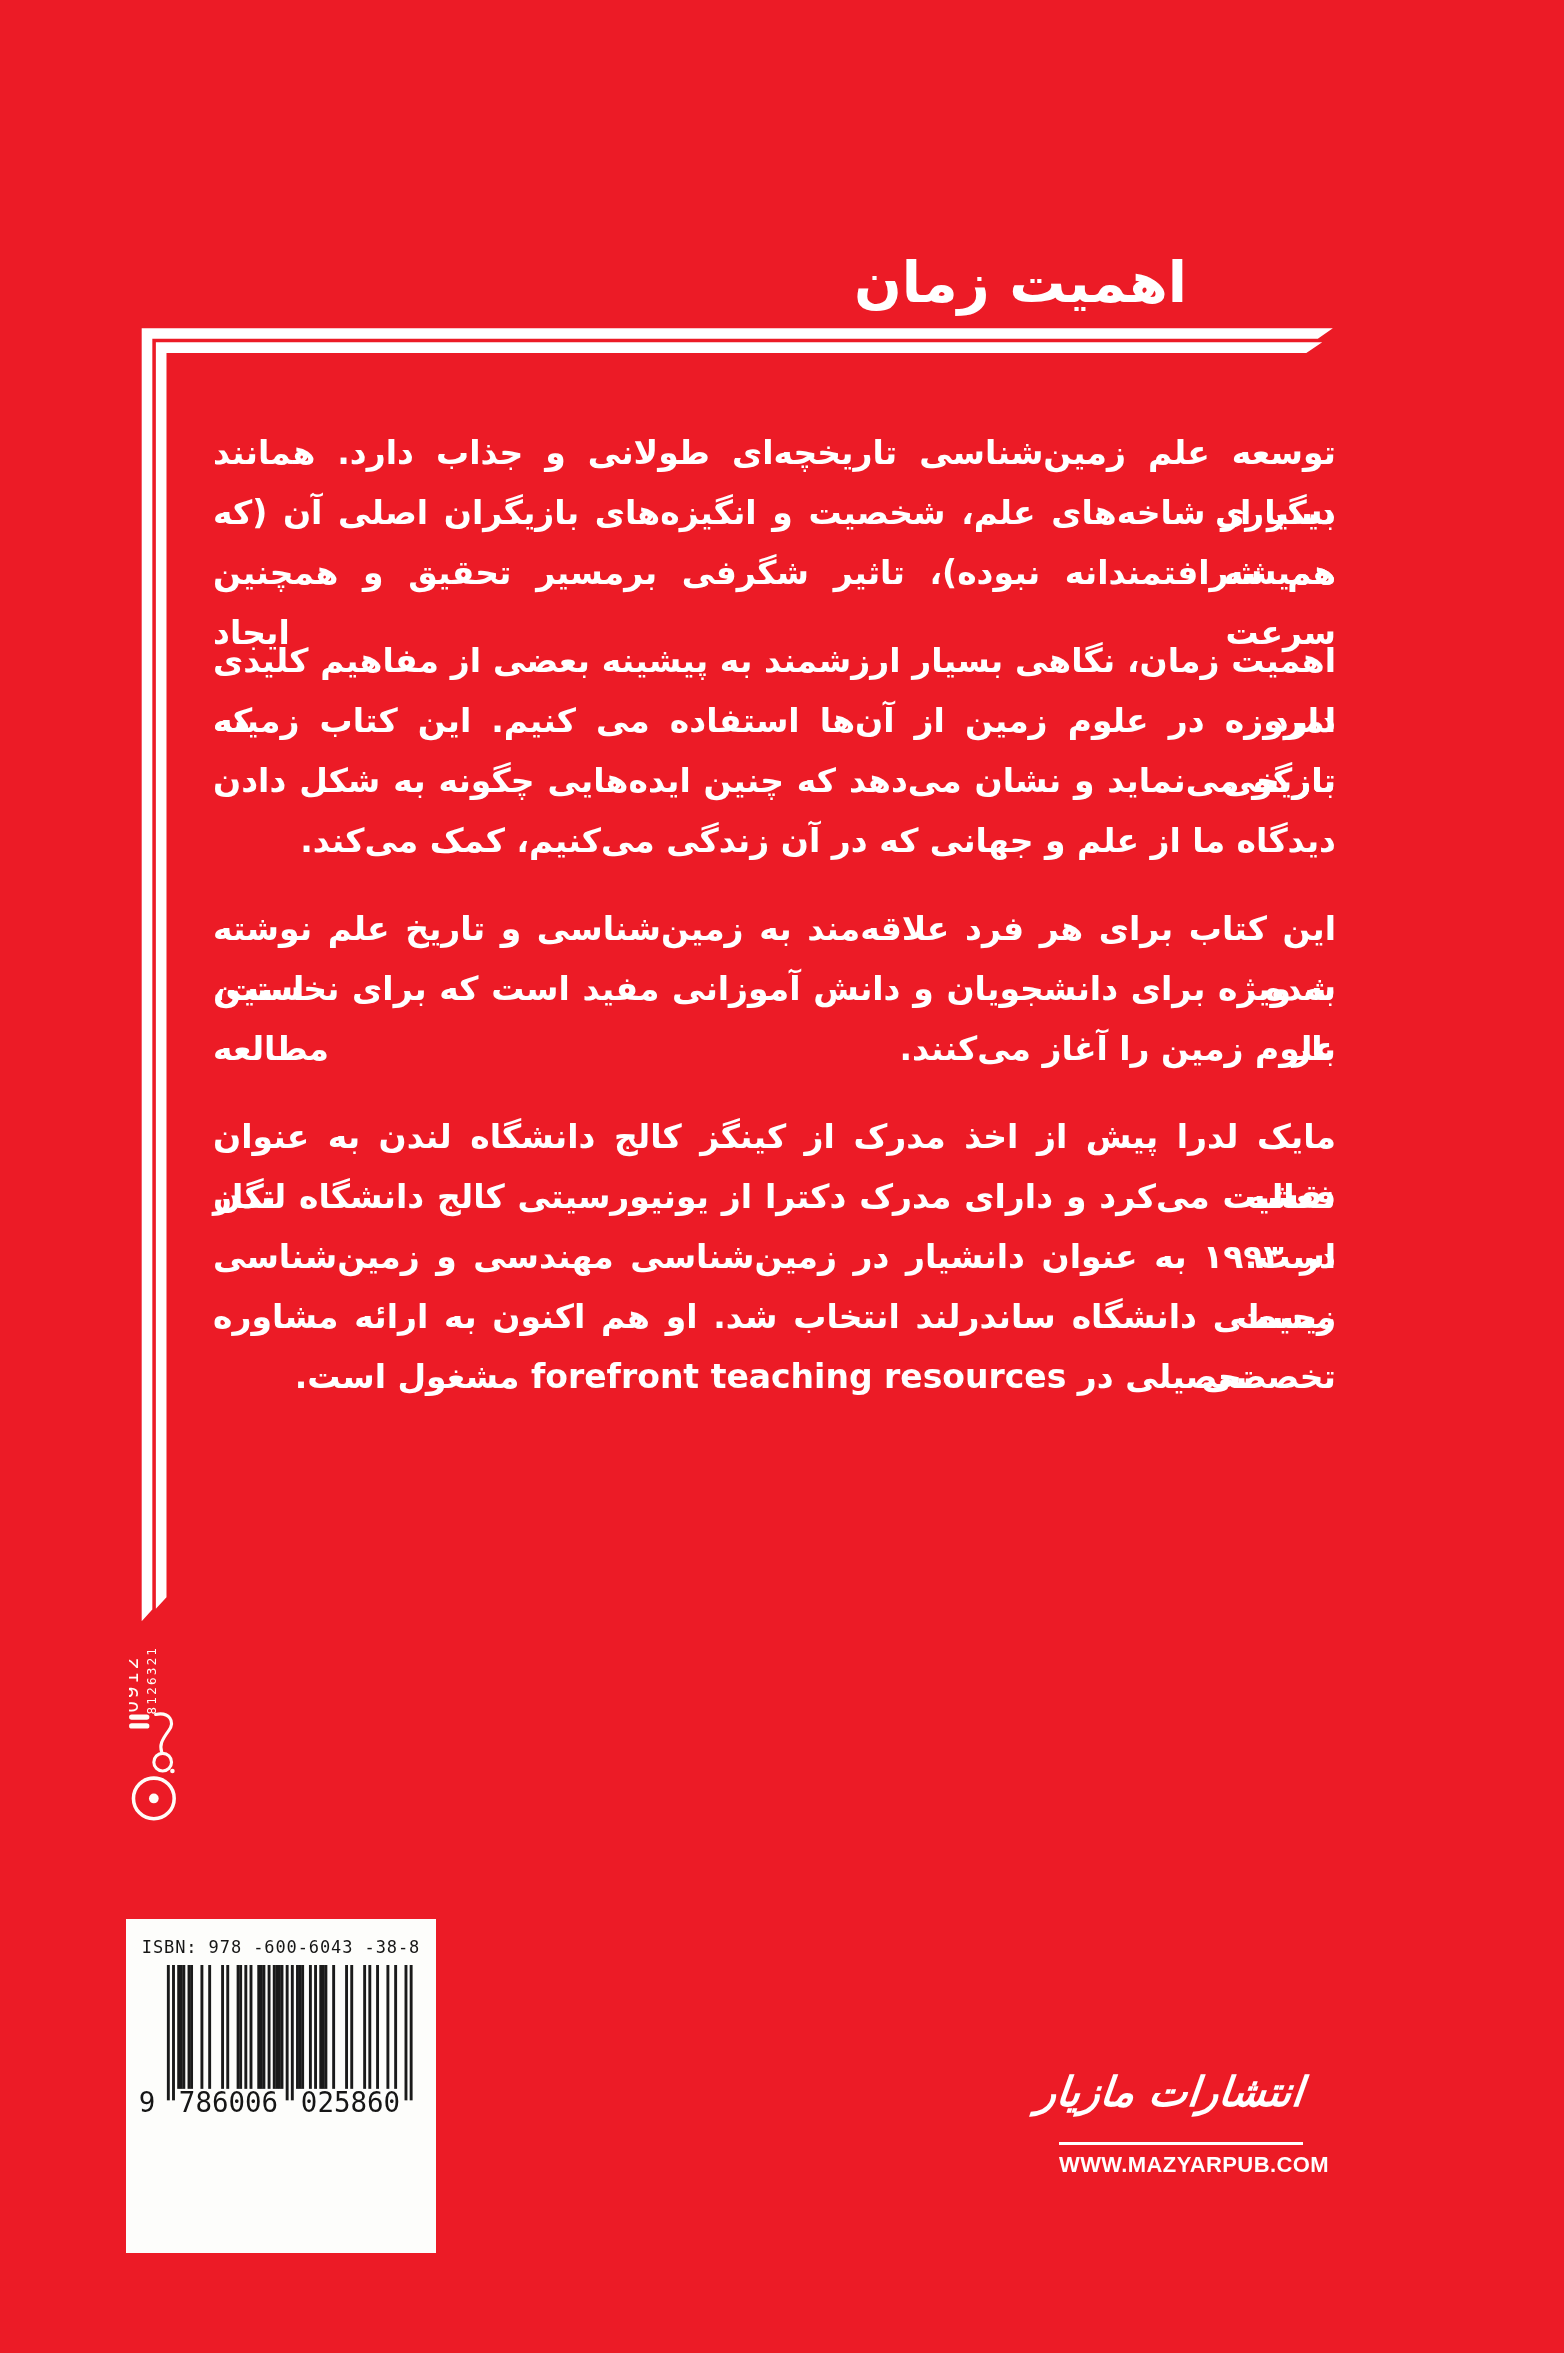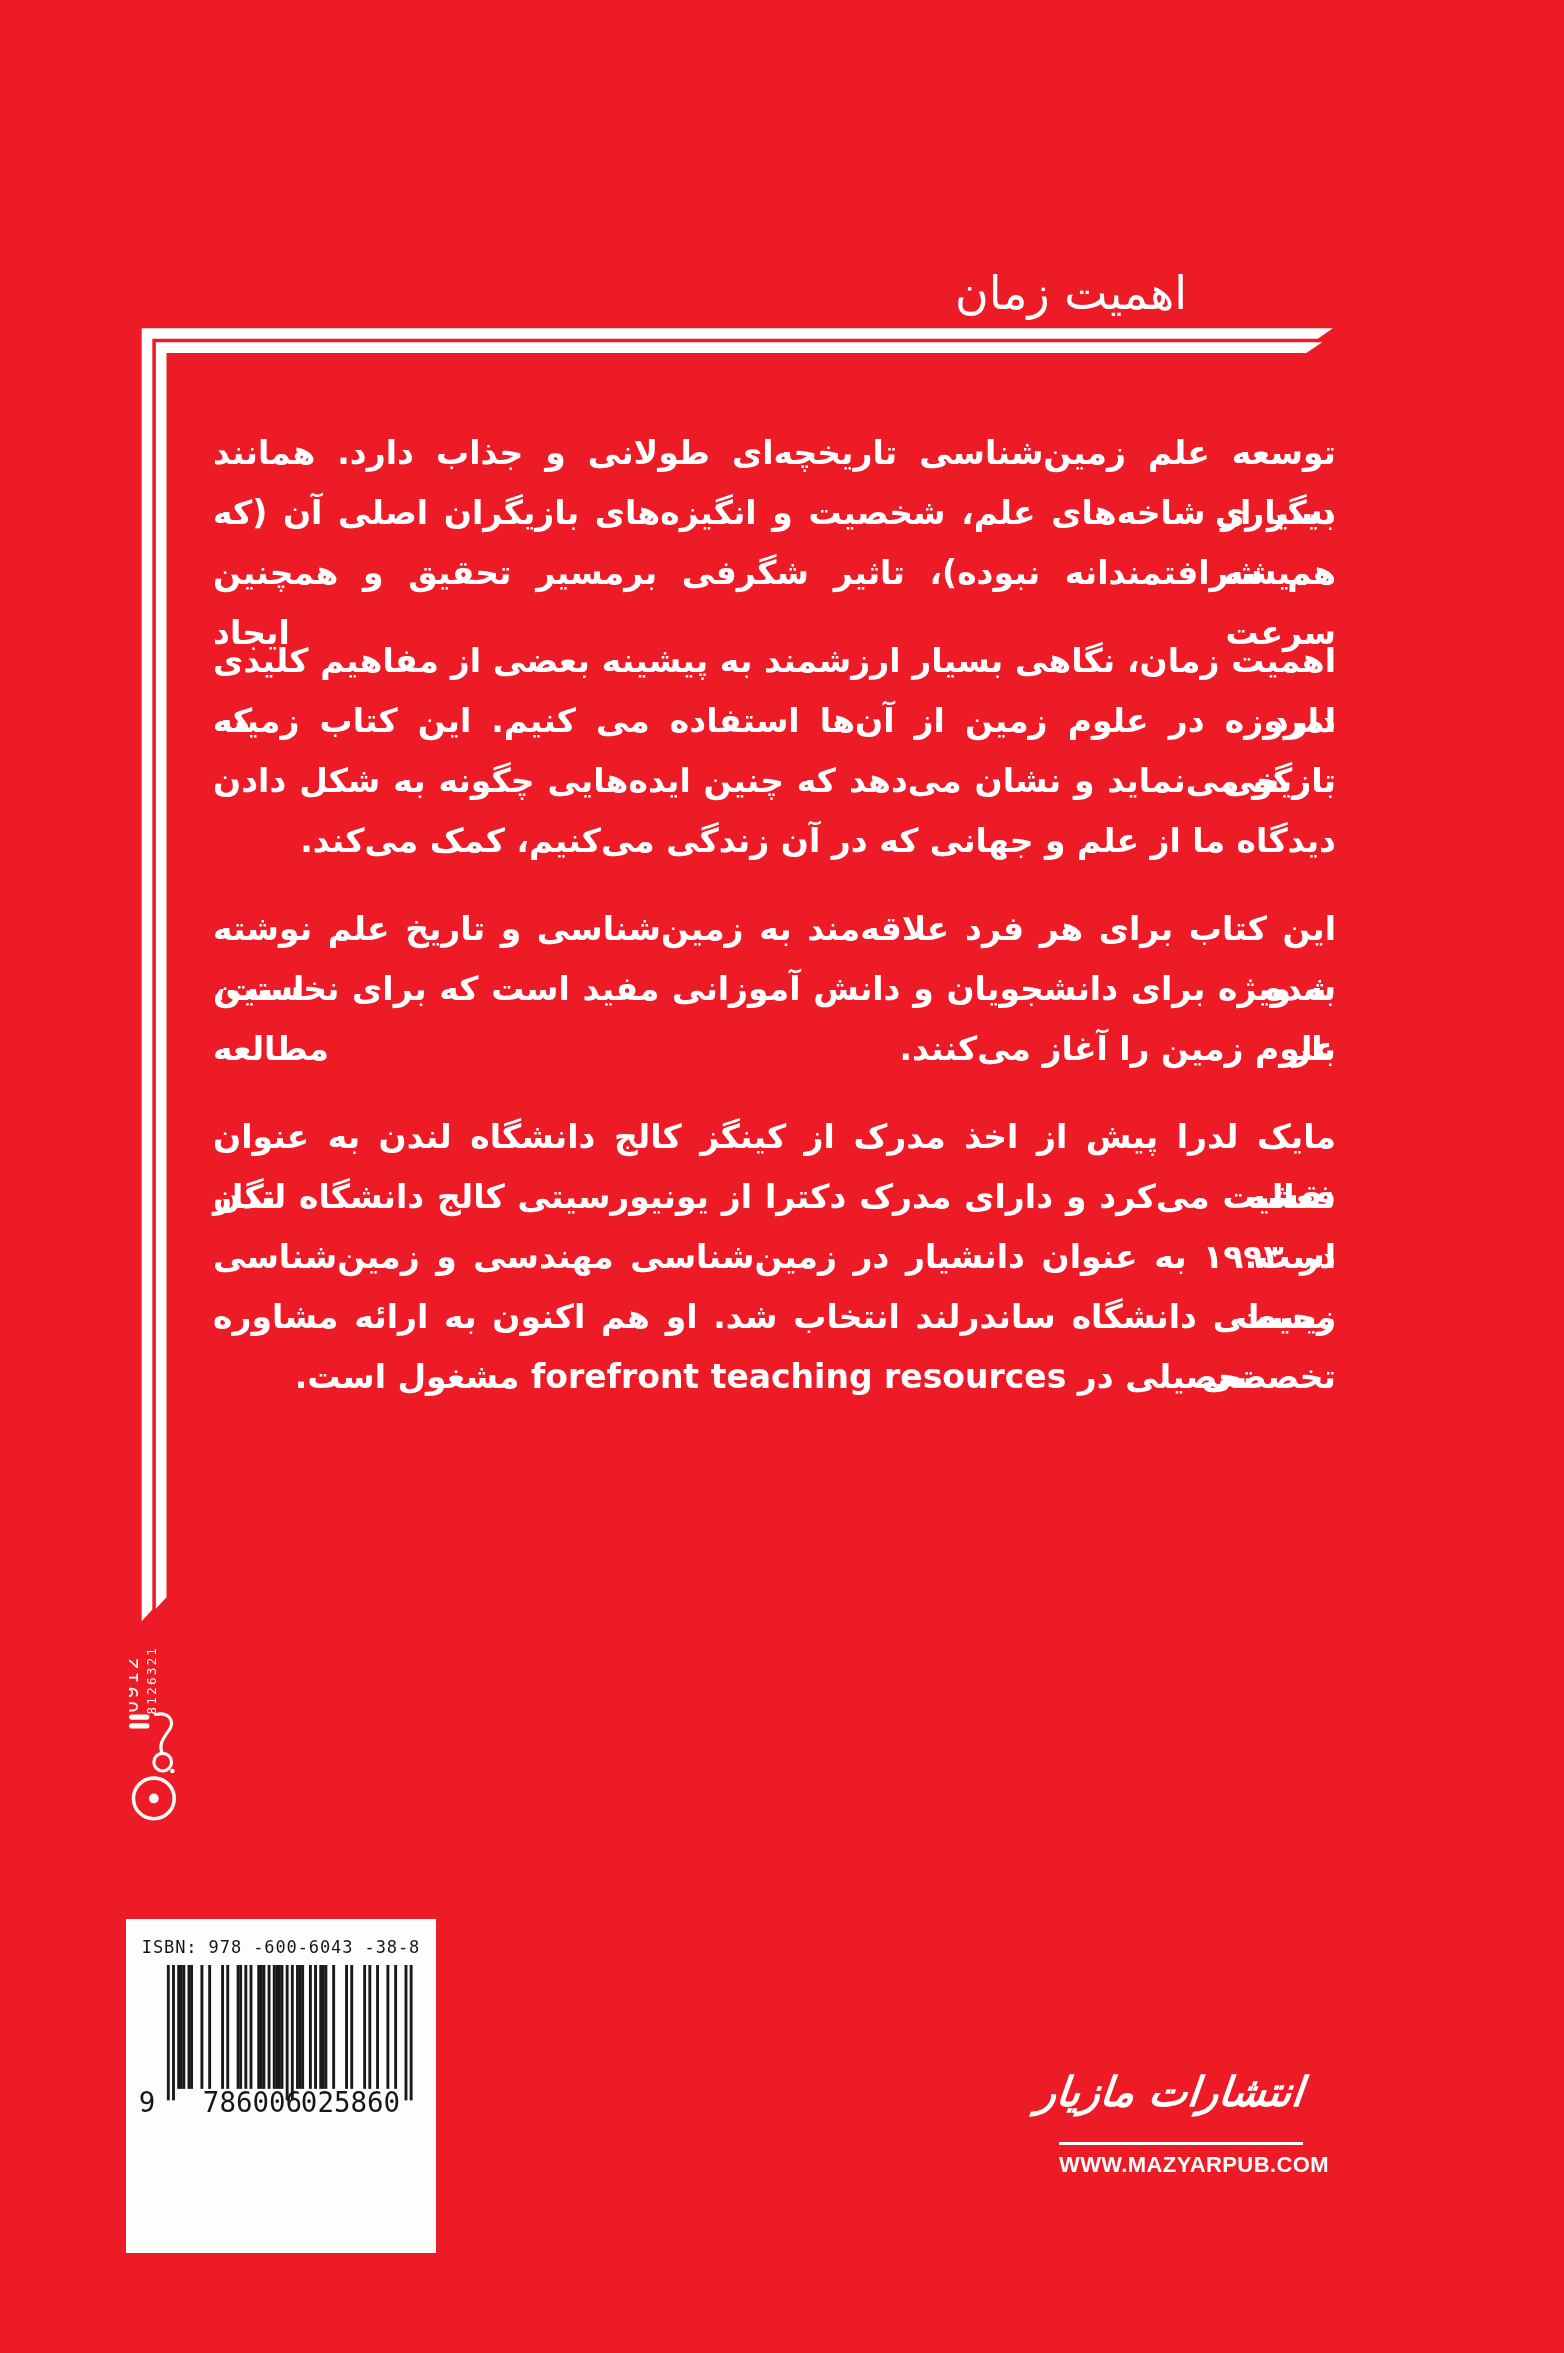--- a/index.html
+++ b/index.html
@@ -7,23 +7,23 @@
     width:1564px; height:2354px;
     background:#EC1B26;
     position:relative;
     overflow:hidden;
     font-family:"DejaVu Sans", sans-serif;
     color:#FFFFFF;
   }
 
   
   .title {
-    position:absolute; top:266px; right:377px;
+    position:absolute; top:250px; right:377px;
     direction:rtl;
-    font-size:46px; font-weight:normal;
+    font-size:56px; font-weight:bold;
     white-space:nowrap;
     color:#FFFFFF;
   }
 
   
   .frame-svg { position:absolute; left:0; top:0; }
 
   
   .body-text {
     position:absolute; left:213px; top:423px; width:1123px;
@@ -54,21 +54,21 @@
     color:#161616;
   }
   .barcode-bars { position:absolute; left:0; top:46px; }
   .bc-digit {
     position:absolute; top:167px;
     font-family:"DejaVu Sans Mono", monospace;
     font-size:27.5px; color:#161616;
     text-align:center;
   }
   .bc-d1 { left:3.5px;   width:35px;  }
-  .bc-d2 { left:51px;  width:103px;margin-left:24px; }
+  .bc-d2 { left:51px;  width:103px; }
   .bc-d3 { left:173px; width:103px; }
 
   
   .publisher {
     position:absolute; left:1059px; top:2048px; width:244px;
     text-align:center; color:#FFFFFF;
   }
   .publisher-name {
     direction:rtl;
     font-size:41px; font-weight:bold; font-style:italic;

